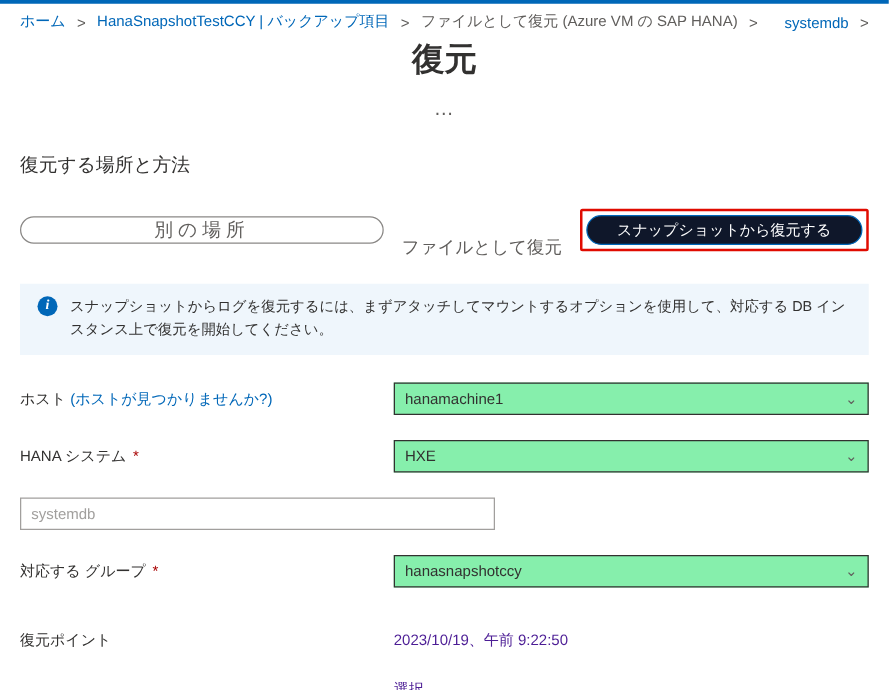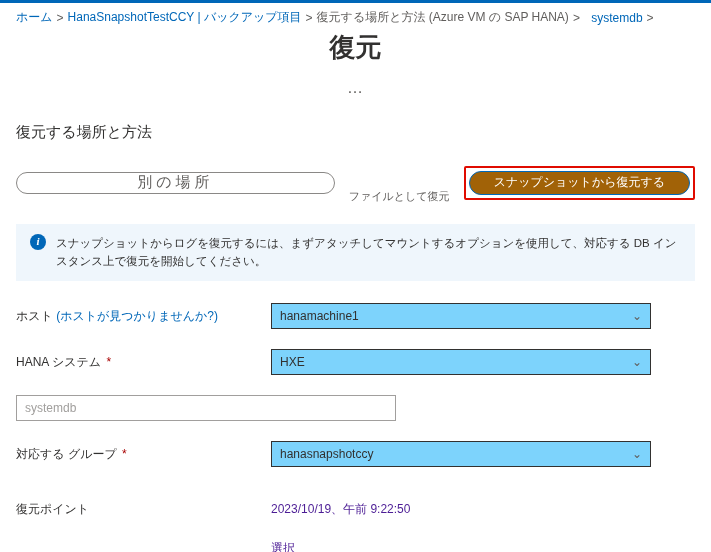--- a/index.html
+++ b/index.html
@@ -1,15 +1,15 @@
 <!DOCTYPE html>
 <html><head>
 <meta charset="utf-8">
 <style>
-  * { box-sizing: border-box; margin: 0; padding: 0; }
+  * { box-sizing: border-box; margin: 0; padding: 0; justify-content: space-between; }
   body {
     font-family: "Segoe UI", "Meiryo", sans-serif;
     font-size: 12px;
     color: #323130;
     background: #ffffff;
     width: 711px;
     height: 552px;
     overflow: hidden;
     border-top: 3px solid #0067b8;
   }
@@ -51,21 +51,21 @@
     padding: 0 18px;
     white-space: nowrap;
   }
   .active-wrap {
     border: 2px solid #e00b00;
     padding: 3px;
     display: inline-flex;
     border-radius: 2px;
   }
   .pill.active {
-    background: #a16207;
+    background: #0f172a;
     border-color: #0067b8;
     color: #ffffff;
     font-size: 12px;
     padding: 0 24px;
   }
   .info-box {
     background: #eff6fc;
     padding: 10px 14px;
     display: flex;
     gap: 10px;
@@ -104,21 +104,21 @@
   }
   .select {
     border: 1px solid #323130;
     height: 26px;
     display: flex;
     align-items: center;
     justify-content: space-between;
     padding: 0 8px;
     font-size: 12px;
     cursor: pointer;
-    background: #7dd3fc;
+    background: #86efac;
   }
   .select.disabled {
     border-color: #a19f9d;
     color: #a19f9d;
     cursor: default;
     background: #fff;
   }
   .select .chev { font-size: 12px; color: #605e5c; }
   .restore-point .label { padding-top: 0; }
   .restore-point .value { font-size: 12px; color: #4c1d95; }
@@ -128,31 +128,31 @@
     flex:1;
     border:1px solid #8a8886;
     border-radius:14px;
     height:22px;
     display:flex;
     align-items:center;
     font-size:15px;
     color:#605e5c;
   }
   .tabgrid .seg1 span { flex:1; text-align:center; letter-spacing:4px;}
-  .tabgrid .seg2 { padding:0 14px; font-size:11px; color:#605e5c; white-space:nowrap;margin-top:28px;}
+  .tabgrid .seg2 { padding:0 14px; font-size:14px; color:#605e5c; white-space:nowrap;margin-top:28px;}
 </style>
 </head>
 <body>
 
 <div class="breadcrumb">
   <a>ホーム</a>
   <span class="sep">&gt;</span>
   <a>HanaSnapshotTestCCY | バックアップ項目</a>
   <span class="sep">&gt;</span>
-  <span>復元する場所と方法 (Azure VM の SAP HANA)</span>
+  <span>ファイルとして復元 (Azure VM の SAP HANA)</span>
   <span class="sep">&gt;</span>
   &nbsp;
   <a>systemdb</a>
   <span class="sep">&gt;</span>
 </div>
 
 <div class="title-row">
   <h1>復元</h1>
   <span class="more">…</span>
 </div>

